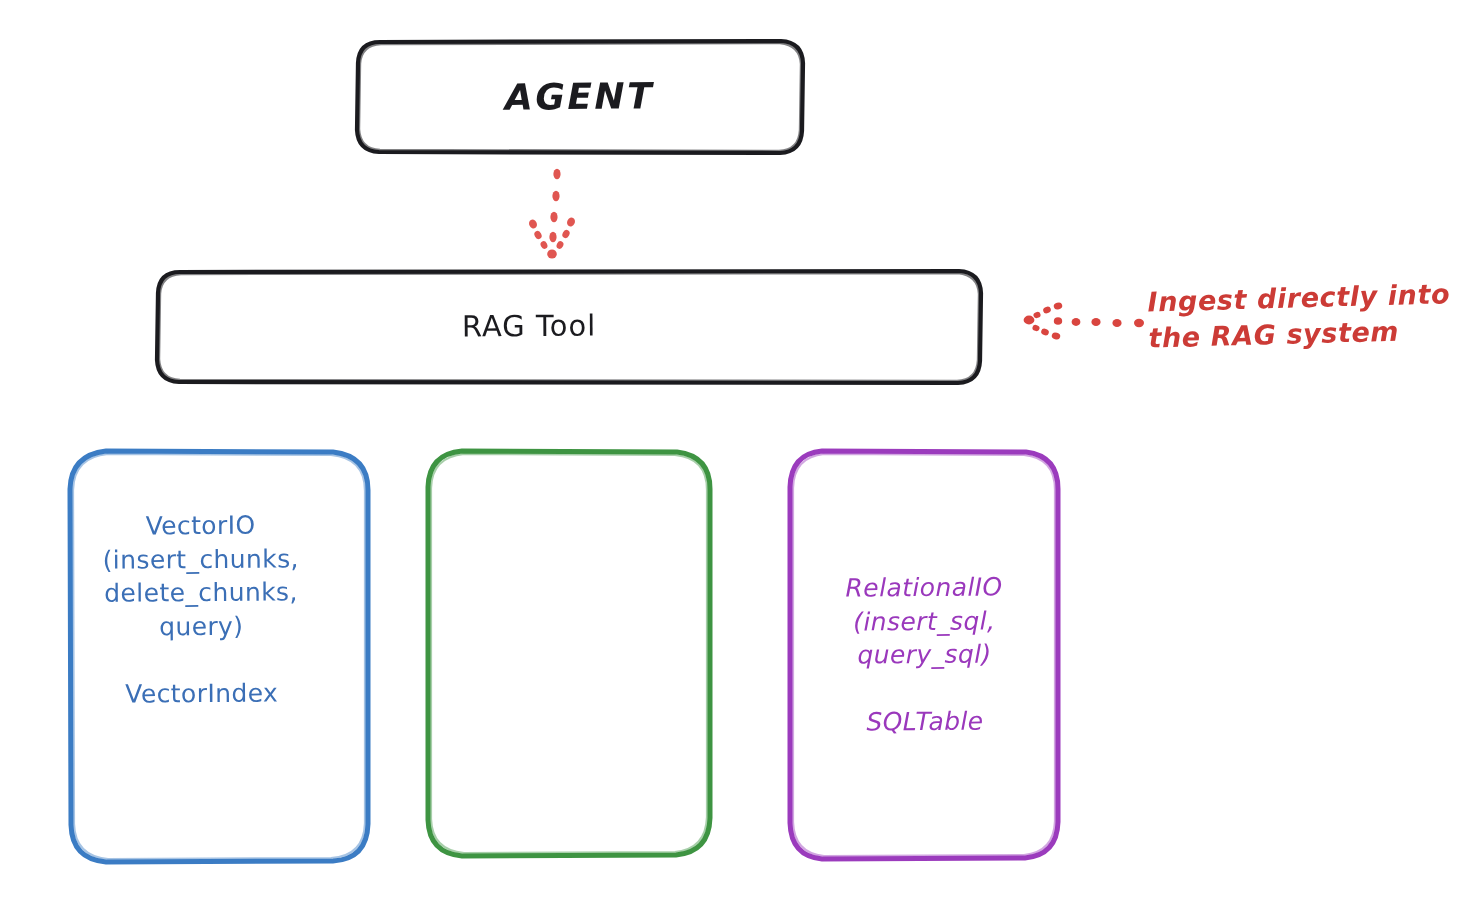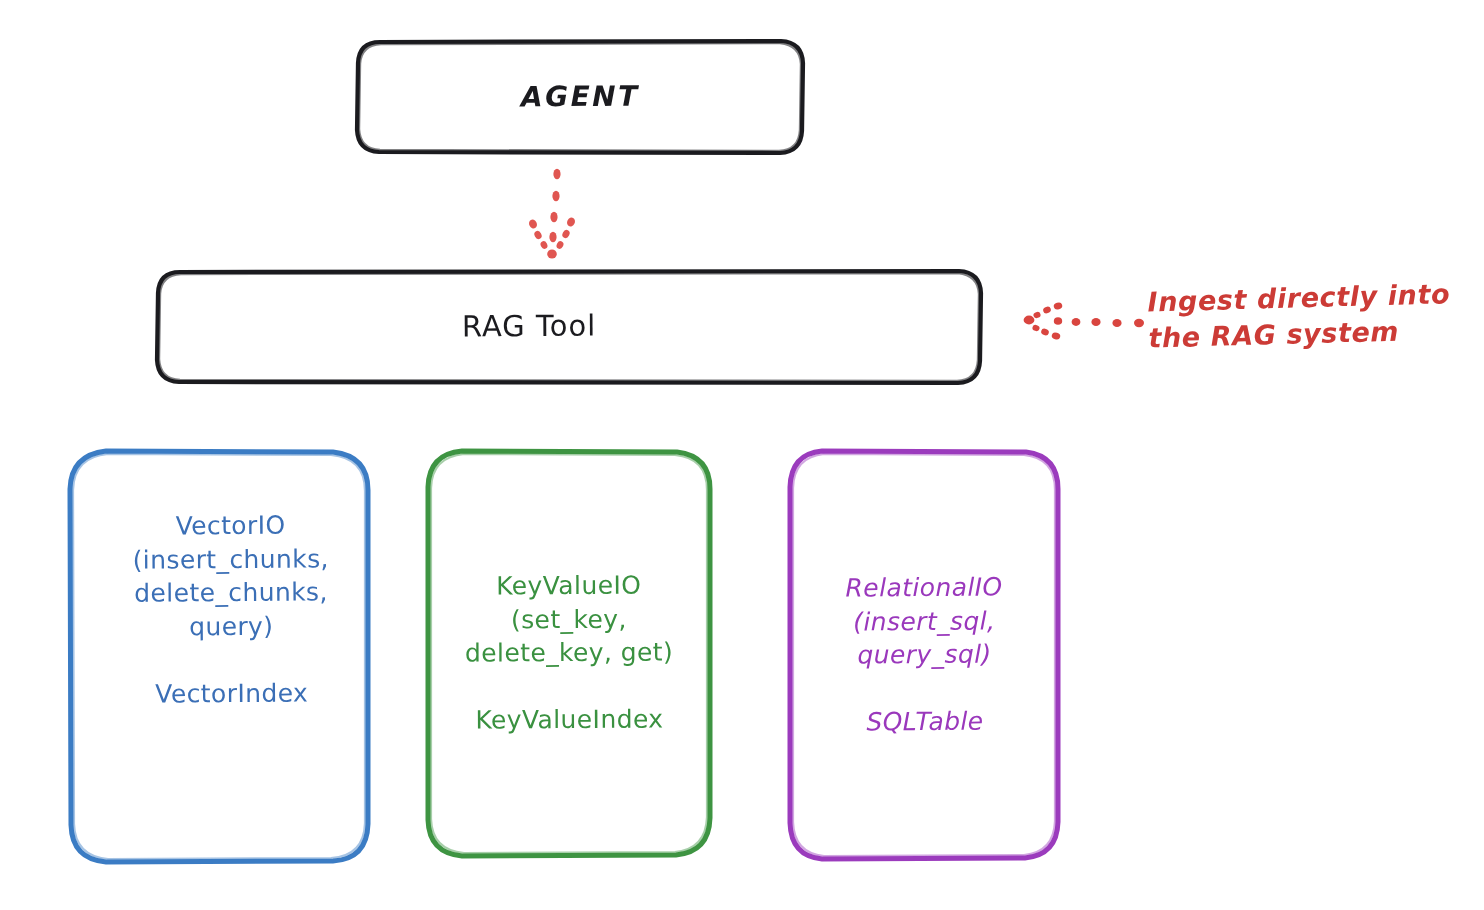--- a/index.html
+++ b/index.html
@@ -41,42 +41,42 @@
     white-space: pre-line;
     line-height: 1.28;
     letter-spacing: 0.5px;
   }
 
   
   #agent-node {
     left: 357px; top: 40px; width: 446px; height: 114px;
   }
   #agent-node .node-label {
-    font-size: 28px;
+    font-size: 36px;
     font-weight: 600;
     font-style: italic;
     letter-spacing: 2.5px;
     color: #1b1b1f;
     transform: rotate(-0.5deg);
   }
 
   
   #rag-tool-node {
     left: 156px; top: 270px; width: 746px; height: 114px; justify-content: center;
   }
   #rag-tool-node .node-label {
     font-size: 29px;
     font-weight: 500;
     color: #1b1b1f;
     letter-spacing: 1px;
     transform: rotate(-0.4deg);
   }
 
   
-  #vector-io-node { left: 82px;  top: 450px; width: 299px; height: 318px; }
+  #vector-io-node { left: 52px;  top: 450px; width: 299px; height: 318px; }
   #key-value-io-node { left: 428px; top: 450px; width: 283px; height: 406px; }
   #relational-io-node { left: 790px; top: 450px; width: 269px; height: 409px; font-style: italic; }
 
   #vector-io-node .node-label,
   #key-value-io-node .node-label,
   #relational-io-node .node-label {
     font-size: 25px;
     font-weight: 500;
     letter-spacing: 0.4px;
     line-height: 1.34;
@@ -178,27 +178,20 @@
 
   <div class="node" id="vector-io-node">
     <div class="node-label">VectorIO
 (insert_chunks,
 delete_chunks,
 query)
 
 VectorIndex</div>
   </div>
 
-  <div class="node" id="key-value-io-node">
-    <div class="node-label">KeyValueIO
-(set_key,
-delete_key, get)
-
-KeyValueIndex</div>
-  </div>
 
   <div class="node" id="relational-io-node">
     <div class="node-label">RelationalIO
 (insert_sql,
 query_sql)
 
 SQLTable</div>
   </div>
 
   <div id="ingest-annotation">Ingest directly into

